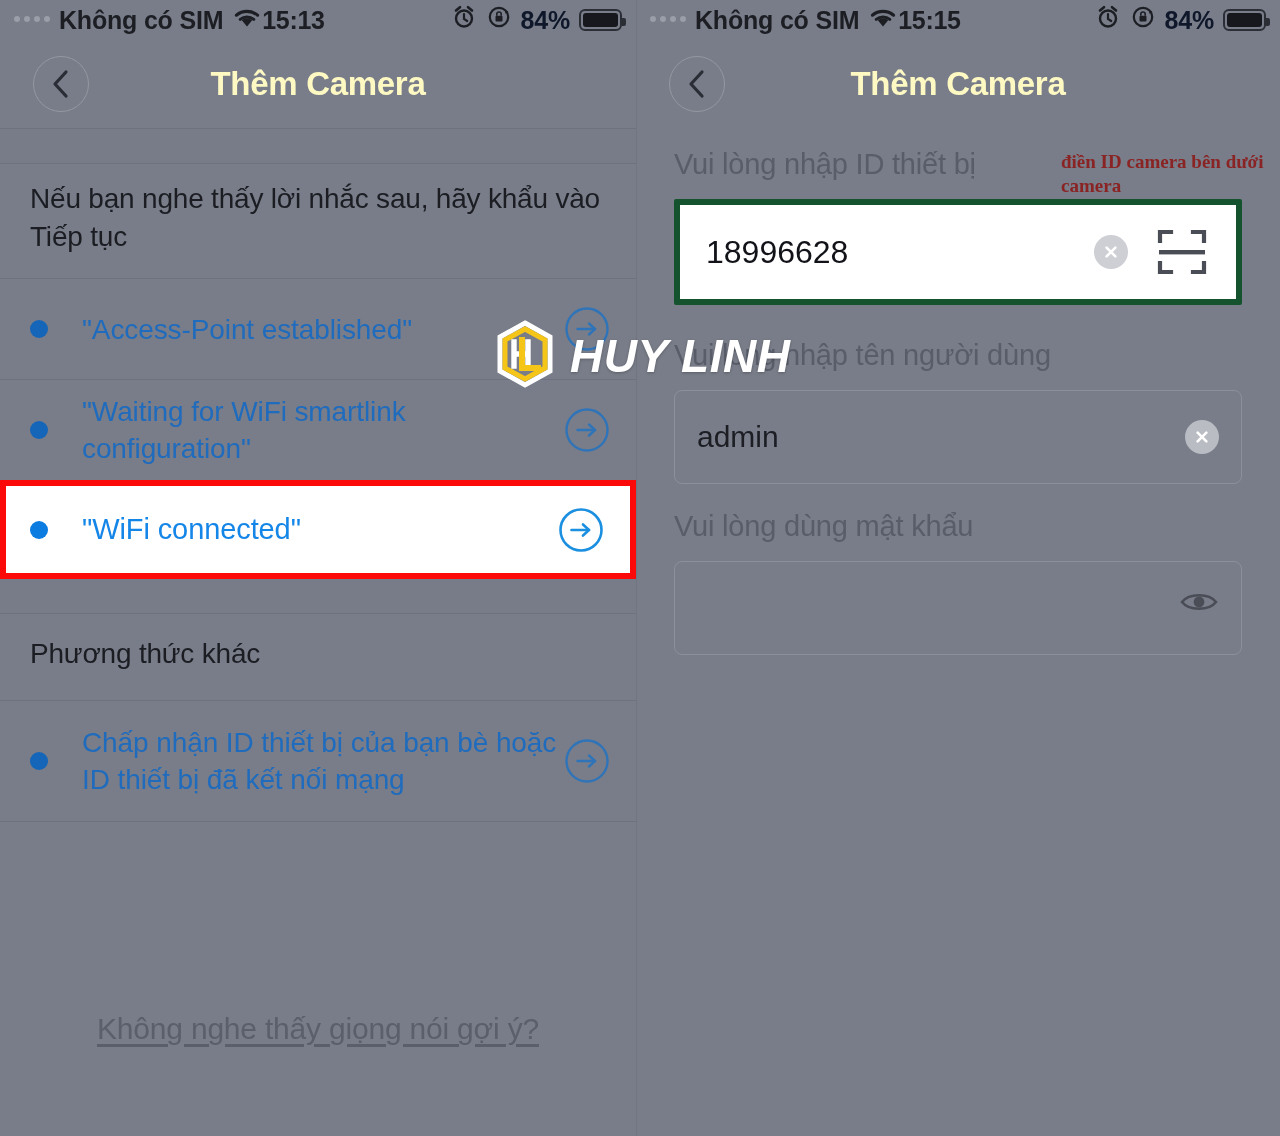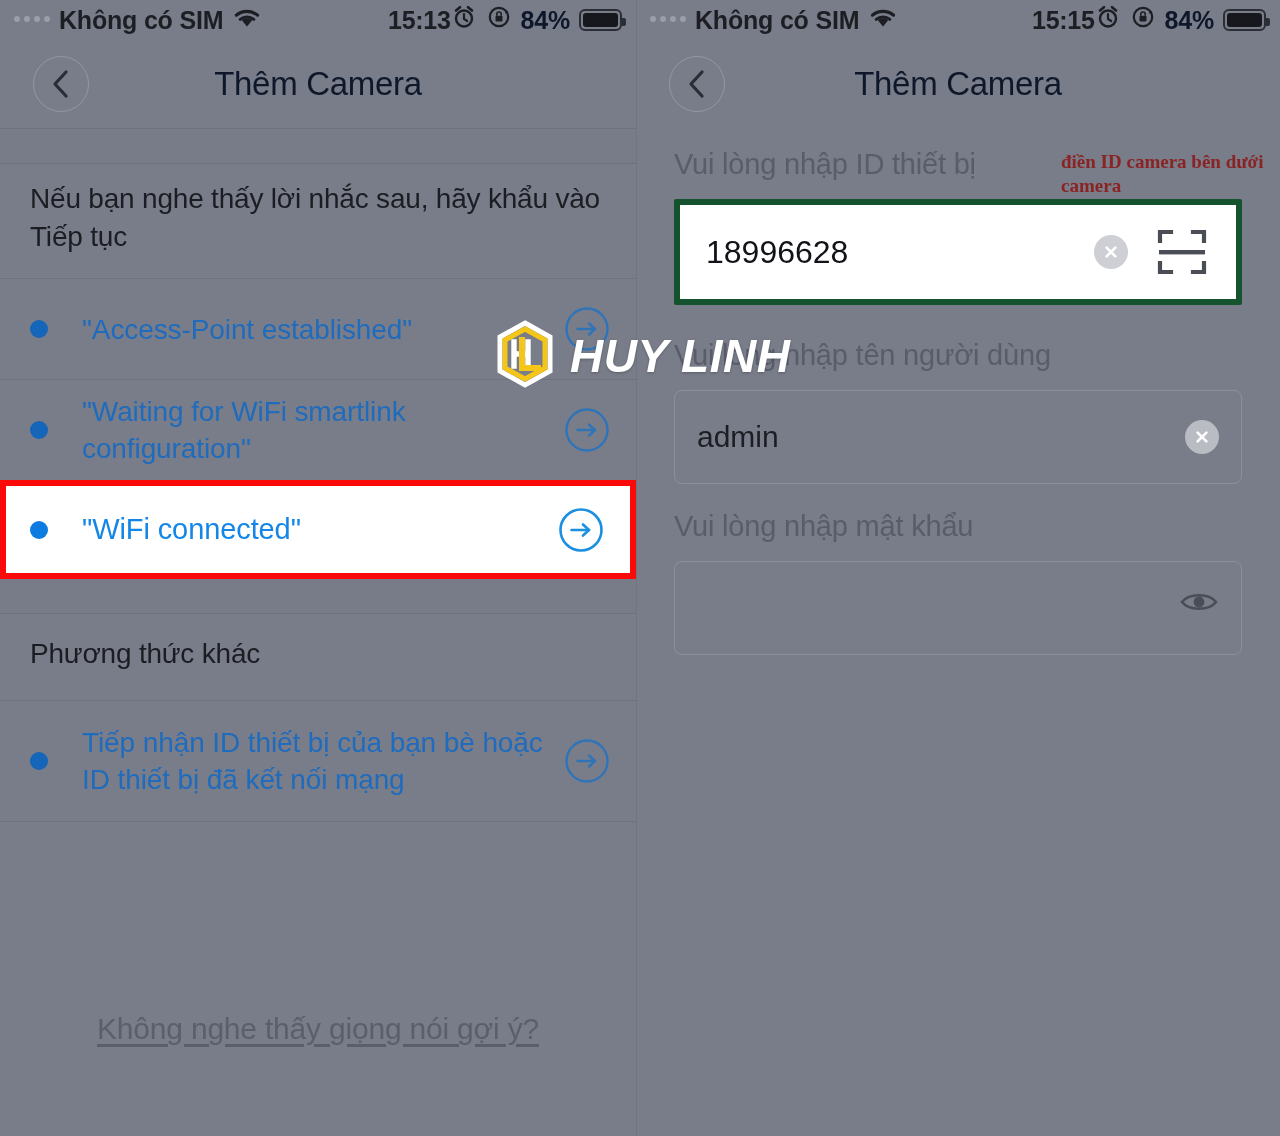--- a/index.html
+++ b/index.html
@@ -18,21 +18,21 @@
   
   .statusbar {
     height: 40px; display: flex; align-items: center;
     padding: 16px 14px; color: #1d1f25;
     font-size: 25px; font-weight: 600; letter-spacing: -0.2px;
   }
   .sb-left { display: flex; align-items: center; gap: 9px; }
   .sb-dots { display: flex; gap: 4px; align-items: flex-end; padding-bottom: 3px; }
   .sb-dots i { width: 6px; height: 6px; border-radius: 50%; background: #9a9ea8; display: block; }
   .sb-carrier { font-size: 25px; font-weight: 600; color: #1c1e24; }
-  .sb-mid { flex: 1; text-align: right; }
+  .sb-mid { flex: 1; text-align: left; }
   .sb-time { font-size: 25px; font-weight: 600; color: #1c1e24; letter-spacing: -0.3px; }
   .sb-right { display: flex; align-items: center; gap: 9px; }
   .sb-pct { font-size: 25px; font-weight: 600; color: #0f172a; }
   .battery {
     width: 43px; height: 22px; border: 2.5px solid #2b2e35; border-radius: 6px;
     position: relative; padding: 2px;
   }
   .battery::after {
     content:""; position:absolute; right:-6px; top:7px; width:4px; height:8px;
     background:#2b2e35; border-radius:0 2px 2px 0;
@@ -42,21 +42,21 @@
   
   .navbar { height: 88px; display:flex; align-items:center; position: relative; }
   .back-btn {
     width: 56px; height: 56px; border-radius: 50%;
     border: 1.6px solid #9398a2; margin-left: 33px;
     display:flex; align-items:center; justify-content:center;
     background: transparent;
   }
   .nav-title {
     position:absolute; left:0; right:0; text-align:center;
-    font-size: 33px; font-weight: 400; color: #0f172a; letter-spacing: -0.3px;
+    font-size: 33px; font-weight: 700; color: #fef9c3; letter-spacing: -0.3px;
     pointer-events:none;
   }
 
   
   .list { width: 636px; }
   .sep { height: 1px; background: #6d7280; width: 100%; }
   .sec-gap { height: 34px; background: #777c88; }
   .row-head {
     padding: 16px 30px 22px 30px; min-height: 86px;
     display:flex; align-items:center;
@@ -235,21 +235,21 @@
       </div>
 
       <div class="sec-gap"></div>
       <div class="sep"></div>
 
       <div class="row-head">Phương thức khác</div>
       <div class="sep"></div>
 
       <div class="row-item" style="min-height:120px">
         <span class="bullet"></span>
-        <span class="row-label">Tiếp nhận ID thiết bị của bạn bè hoặc ID thiết bị đã kết nối mạng</span>
+        <span class="row-label">Chấp nhận ID thiết bị của bạn bè hoặc ID thiết bị đã kết nối mạng</span>
         <span class="arrow-circle">
           <svg width="46" height="46" viewBox="0 0 46 46">
             <circle cx="23" cy="23" r="20.5" fill="none" stroke="#2f74b8" stroke-width="2.4"></circle>
             <path d="M13.5 23 H31" stroke="#2f74b8" stroke-width="2.4" stroke-linecap="round"></path>
             <path d="M25 17.5 L31 23 L25 28.5" fill="none" stroke="#2f74b8" stroke-width="2.4" stroke-linecap="round" stroke-linejoin="round"></path>
           </svg>
         </span>
       </div>
       <div class="sep"></div>
     </div>
@@ -345,21 +345,21 @@
         <span class="val">admin</span>
         <span class="clear-x">
           <svg width="20" height="20" viewBox="0 0 20 20">
             <path d="M5.6 5.6 L14.4 14.4 M14.4 5.6 L5.6 14.4" stroke="#ffffff" stroke-width="2.6" stroke-linecap="round"></path>
           </svg>
         </span>
       </div>
 
       <div class="gap24"></div>
 
-      <div class="field-label">Vui lòng nhập mật khẩu</div>
+      <div class="field-label">Vui lòng dùng mật khẩu</div>
       <div class="input-box">
         <span class="val placeholder" placeholder=""></span>
         <span class="eye-icon">
           <svg width="40" height="28" viewBox="0 0 40 28">
             <path d="M3 14 C10 5, 30 5, 37 14 C30 23, 10 23, 3 14 Z" fill="none" stroke="#4a4d55" stroke-width="2.6"></path>
             <circle cx="20" cy="14" r="5.4" fill="#4a4d55"></circle>
           </svg>
         </span>
       </div>
     </div>

